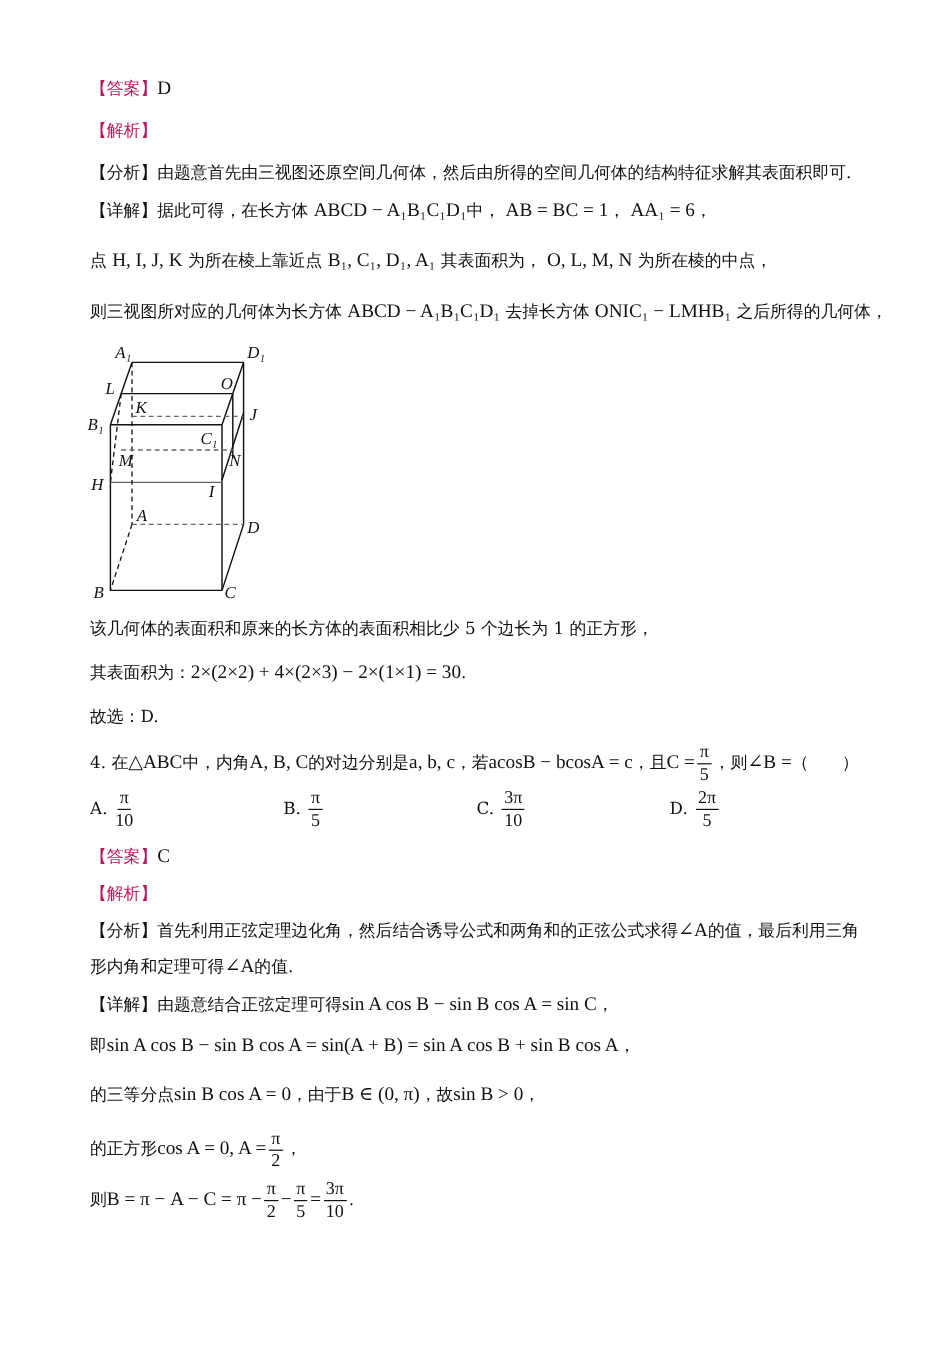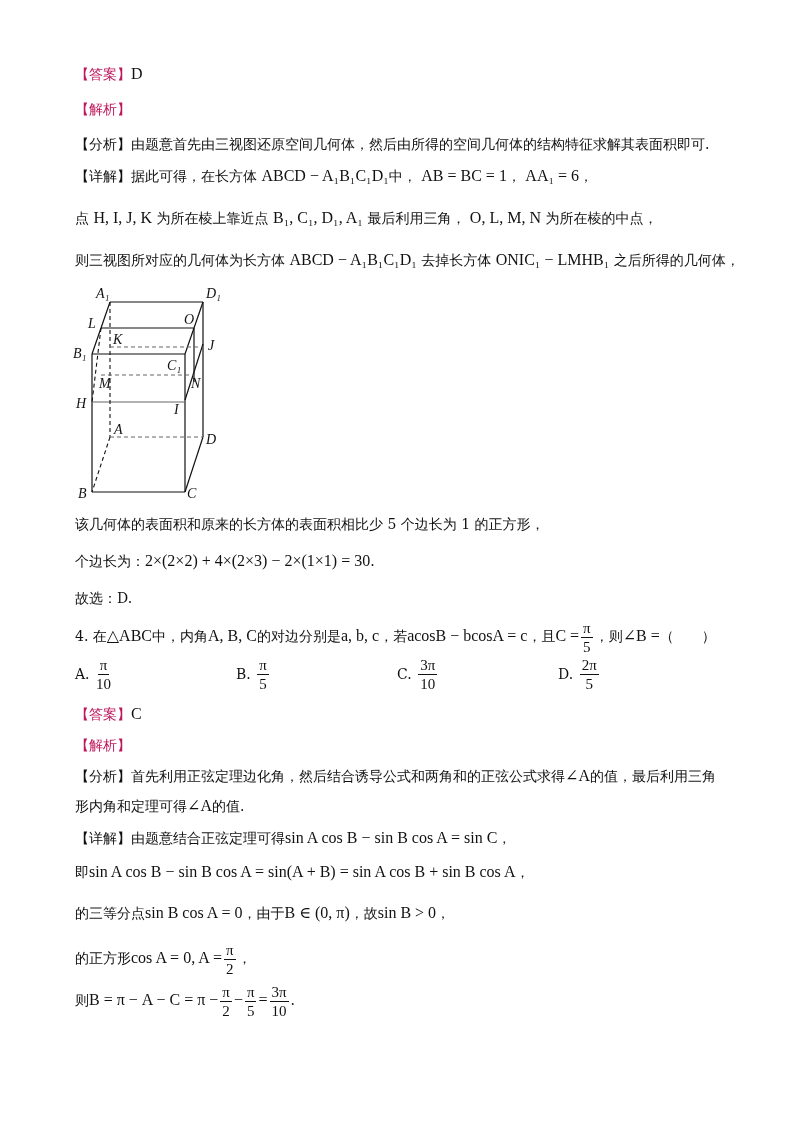--- a/index.html
+++ b/index.html
@@ -29,21 +29,21 @@
   <span>【详解】</span><span>据此可得，在长方体</span>
   <span class="m">ABCD − A₁B₁C₁D₁</span><span>中，</span>
   <span class="m">AB = BC = 1</span><span>，</span>
   <span class="m">AA₁ = 6</span><span>，</span>
 </div>
 <div class="line" style="top:208px">
   <span>点</span>
   <span class="m">H, I, J, K</span>
   <span>为所在棱上靠近点</span>
   <span class="m">B₁, C₁, D₁, A₁</span>
-  <span>最后利用三角，</span>
+  <span>其表面积为，</span>
   <span class="m">O, L, M, N</span>
   <span>为所在棱的中点，</span>
 </div>
 <div class="line" style="top:250px">
   <span>则三视图所对应的几何体为长方体</span>
   <span class="m">ABCD − A₁B₁C₁D₁</span>
   <span>去掉长方体</span>
   <span class="m">ONIC₁ − LMHB₁</span>
   <span>之后所得的几何体，</span>
 </div>
@@ -108,21 +108,21 @@
   <text x="6" y="126">H</text>
   <text x="104" y="132">I</text>
   <text x="44" y="152">A</text>
   <text x="136" y="162">D</text>
   <text x="8" y="216">B</text>
   <text x="117" y="216">C</text>
 </svg>
 
 <div class="line" style="top:514px">该几何体的表面积和原来的长方体的表面积相比少 5 个边长为 1 的正方形，</div>
 <div class="line" style="top:551px">
-  <span>个边长为：</span><span class="mr">2×(2×2) + 4×(2×3) − 2×(1×1) = 30</span><span>.</span>
+  <span>其表面积为：</span><span class="mr">2×(2×2) + 4×(2×3) − 2×(1×1) = 30</span><span>.</span>
 </div>
 <div class="line" style="top:588px">故选：D.</div>
 
 <div class="line" style="top:618px; line-height:36px">
   <span>4.</span>
   <span>在</span><span class="m">△ABC</span><span>中，内角</span><span class="m">A, B, C</span><span>的对边分别是</span><span class="m">a, b, c</span><span>，若</span><span class="m">acosB − bcosA = c</span><span>，且</span><span class="m">C =</span><span class="frac">
       <span class="num">π</span>
       <span>5</span>
     </span><span>，则</span><span class="m">∠B =</span><span>（　　）</span>
 </div>

